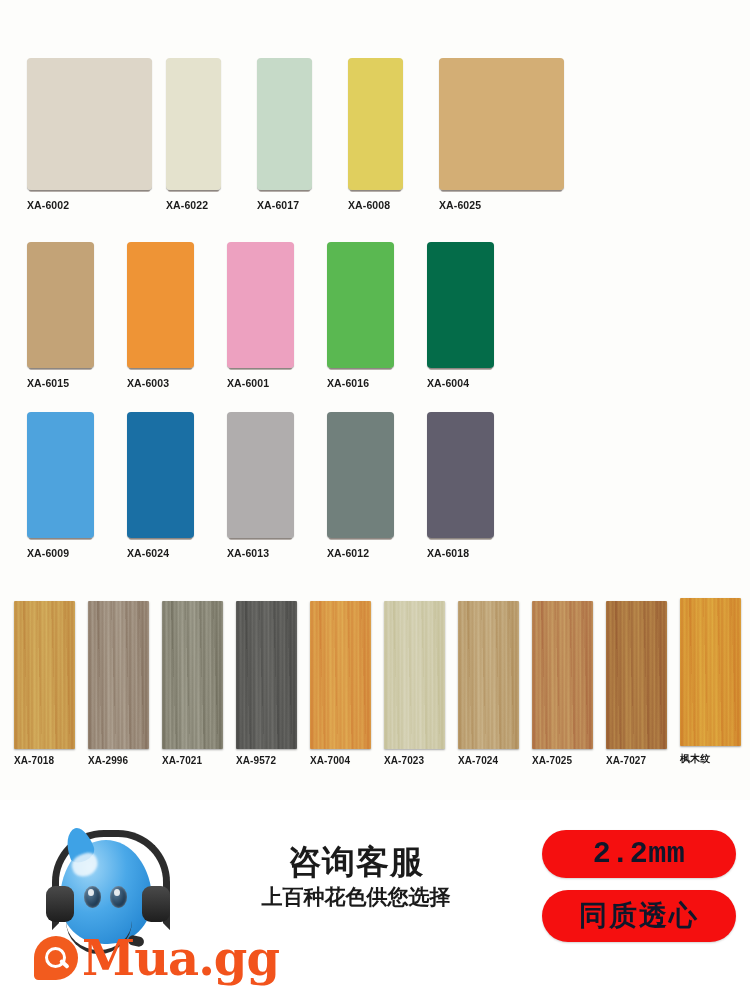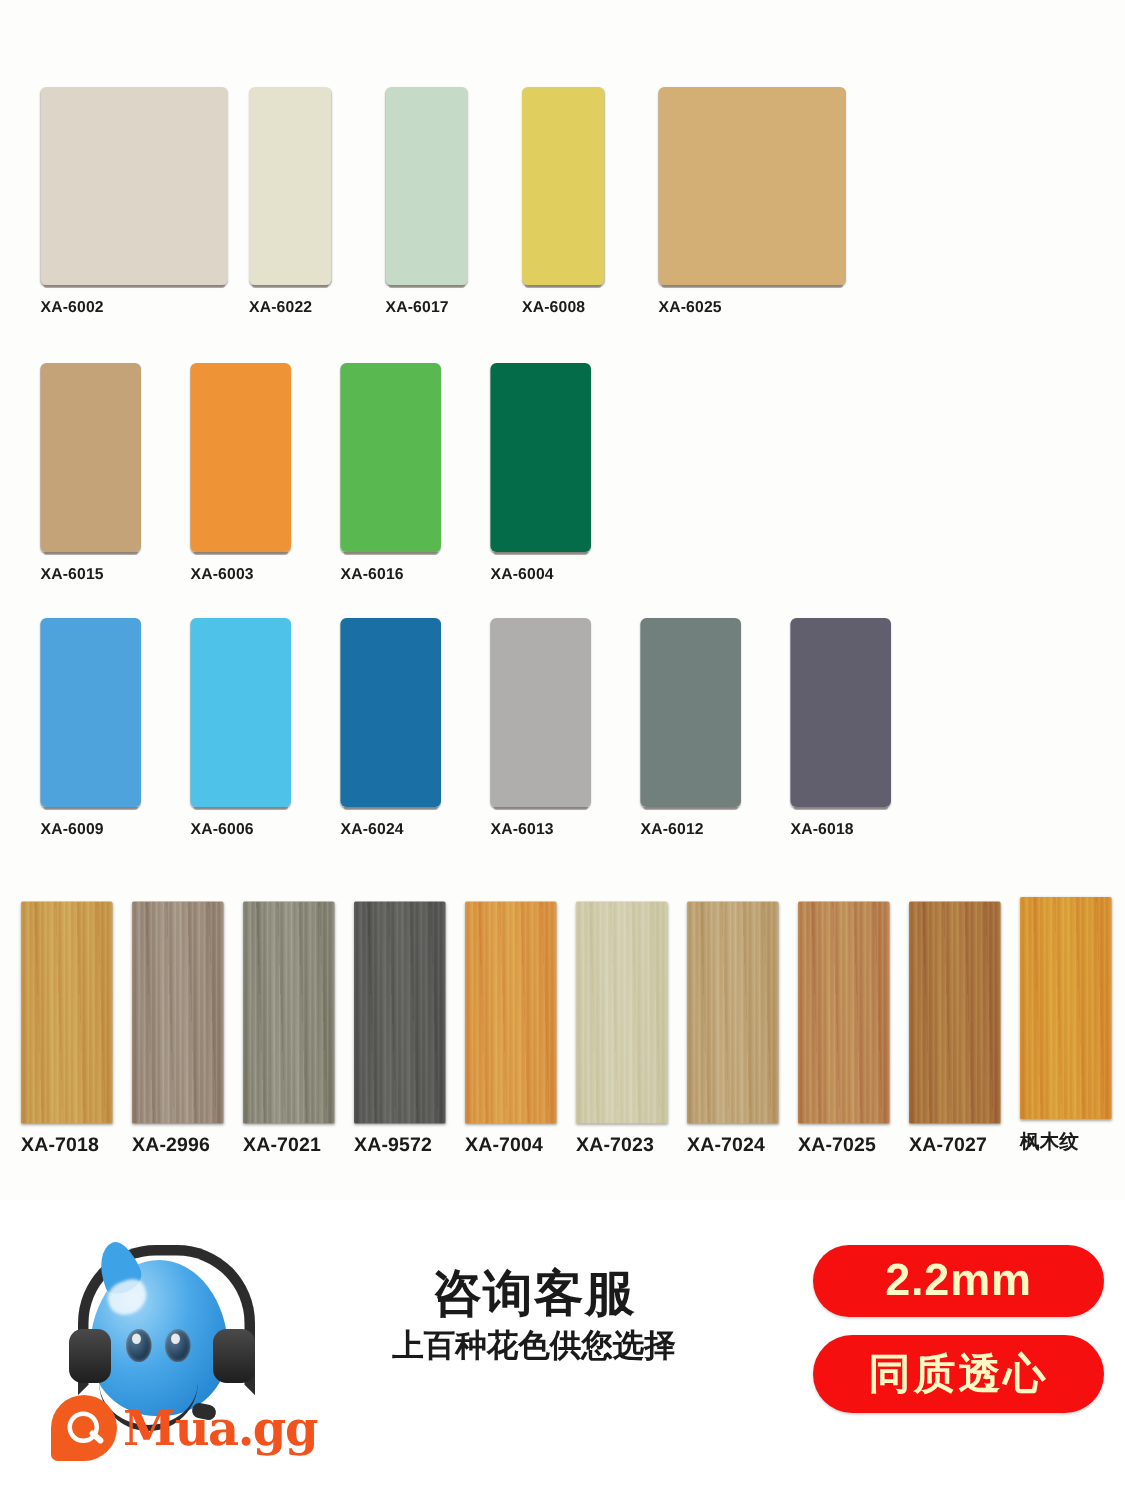--- a/index.html
+++ b/index.html
@@ -75,21 +75,21 @@
   #row-wood { top: 598px; padding-left: 14px; }
   #row-wood .swatch-cell { width: 74px; }
   #row-wood .chip {
     width: 61px;
     height: 148px;
     border-radius: 1px;
     box-shadow: 0 1px 2px rgba(0,0,0,0.35);
   }
   #row-wood .chip::after { display: none; }
   #row-wood .chip-label {
-    font-size: 13px;
+    font-size: 10px;
     margin-top: 6px;
   }
 
   
   .grain {
     position: absolute;
     inset: 0;
     border-radius: 1px;
     background-image:
       repeating-linear-gradient(90deg,
@@ -229,26 +229,26 @@
     right: 14px;
     top: 30px;
     width: 196px;
     display: flex;
     flex-direction: column;
     gap: 12px;
     align-items: flex-end;
   }
   .badge {
     background: #f50f0f;
-    color: #fef9c3;
+    color: #0f172a;
     border-radius: 28px;
     padding: 7px 22px;
     font-weight: bold;
     text-align: center;
-    font-family: Liberation Sans, sans-serif;
+    font-family: Liberation Mono, monospace;
     box-shadow: 0 1px 2px rgba(0,0,0,0.18);
     white-space: nowrap;
     min-width: 150px;
   }
   #badge-thickness { font-size: 30px; letter-spacing: 0.5px; }
   #badge-feature { font-size: 28px; letter-spacing: 2px; }
 
   
   #watermark {
     position: absolute;
@@ -277,21 +277,21 @@
     position: absolute;
     left: 25px; top: 26px;
     width: 11px; height: 3.5px;
     background: #ffffff;
     border-radius: 2px;
     transform: rotate(42deg);
   }
   #watermark-text {
     font-family: "DejaVu Serif", "Liberation Serif", serif;
     font-weight: bold;
-    font-size: 32px;
+    font-size: 48px;
     color: #f2531c;
     letter-spacing: -1px;
   }
 </style>
 </head>
 <body>
 
 <div id="catalog">
 
   <div class="swatch-row" id="row-solid-1">
@@ -320,37 +320,37 @@
   <div class="swatch-row" id="row-solid-2">
       <div class="swatch-cell">
         <div class="chip" style="background: rgb(195, 163, 119);"></div>
         <div class="chip-label">XA-6015</div>
       </div>
       <div class="swatch-cell">
         <div class="chip" style="background: rgb(238, 148, 54);"></div>
         <div class="chip-label">XA-6003</div>
       </div>
       <div class="swatch-cell">
+        <div class="chip" style="background: rgb(237, 161, 192);"></div>
+        <div class="chip-label">XA-6001</div>
+      </div>
+      <div class="swatch-cell">
         <div class="chip" style="background: rgb(90, 184, 81);"></div>
         <div class="chip-label">XA-6016</div>
       </div>
       <div class="swatch-cell">
         <div class="chip" style="background: rgb(4, 108, 73);"></div>
         <div class="chip-label">XA-6004</div>
       </div>
     </div>
 
   <div class="swatch-row" id="row-solid-3">
       <div class="swatch-cell">
         <div class="chip" style="background: rgb(78, 163, 221);"></div>
         <div class="chip-label">XA-6009</div>
-      </div>
-      <div class="swatch-cell">
-        <div class="chip" style="background: rgb(79, 194, 234);"></div>
-        <div class="chip-label">XA-6006</div>
       </div>
       <div class="swatch-cell">
         <div class="chip" style="background: rgb(26, 111, 164);"></div>
         <div class="chip-label">XA-6024</div>
       </div>
       <div class="swatch-cell">
         <div class="chip" style="background: rgb(176, 173, 173);"></div>
         <div class="chip-label">XA-6013</div>
       </div>
       <div class="swatch-cell">

